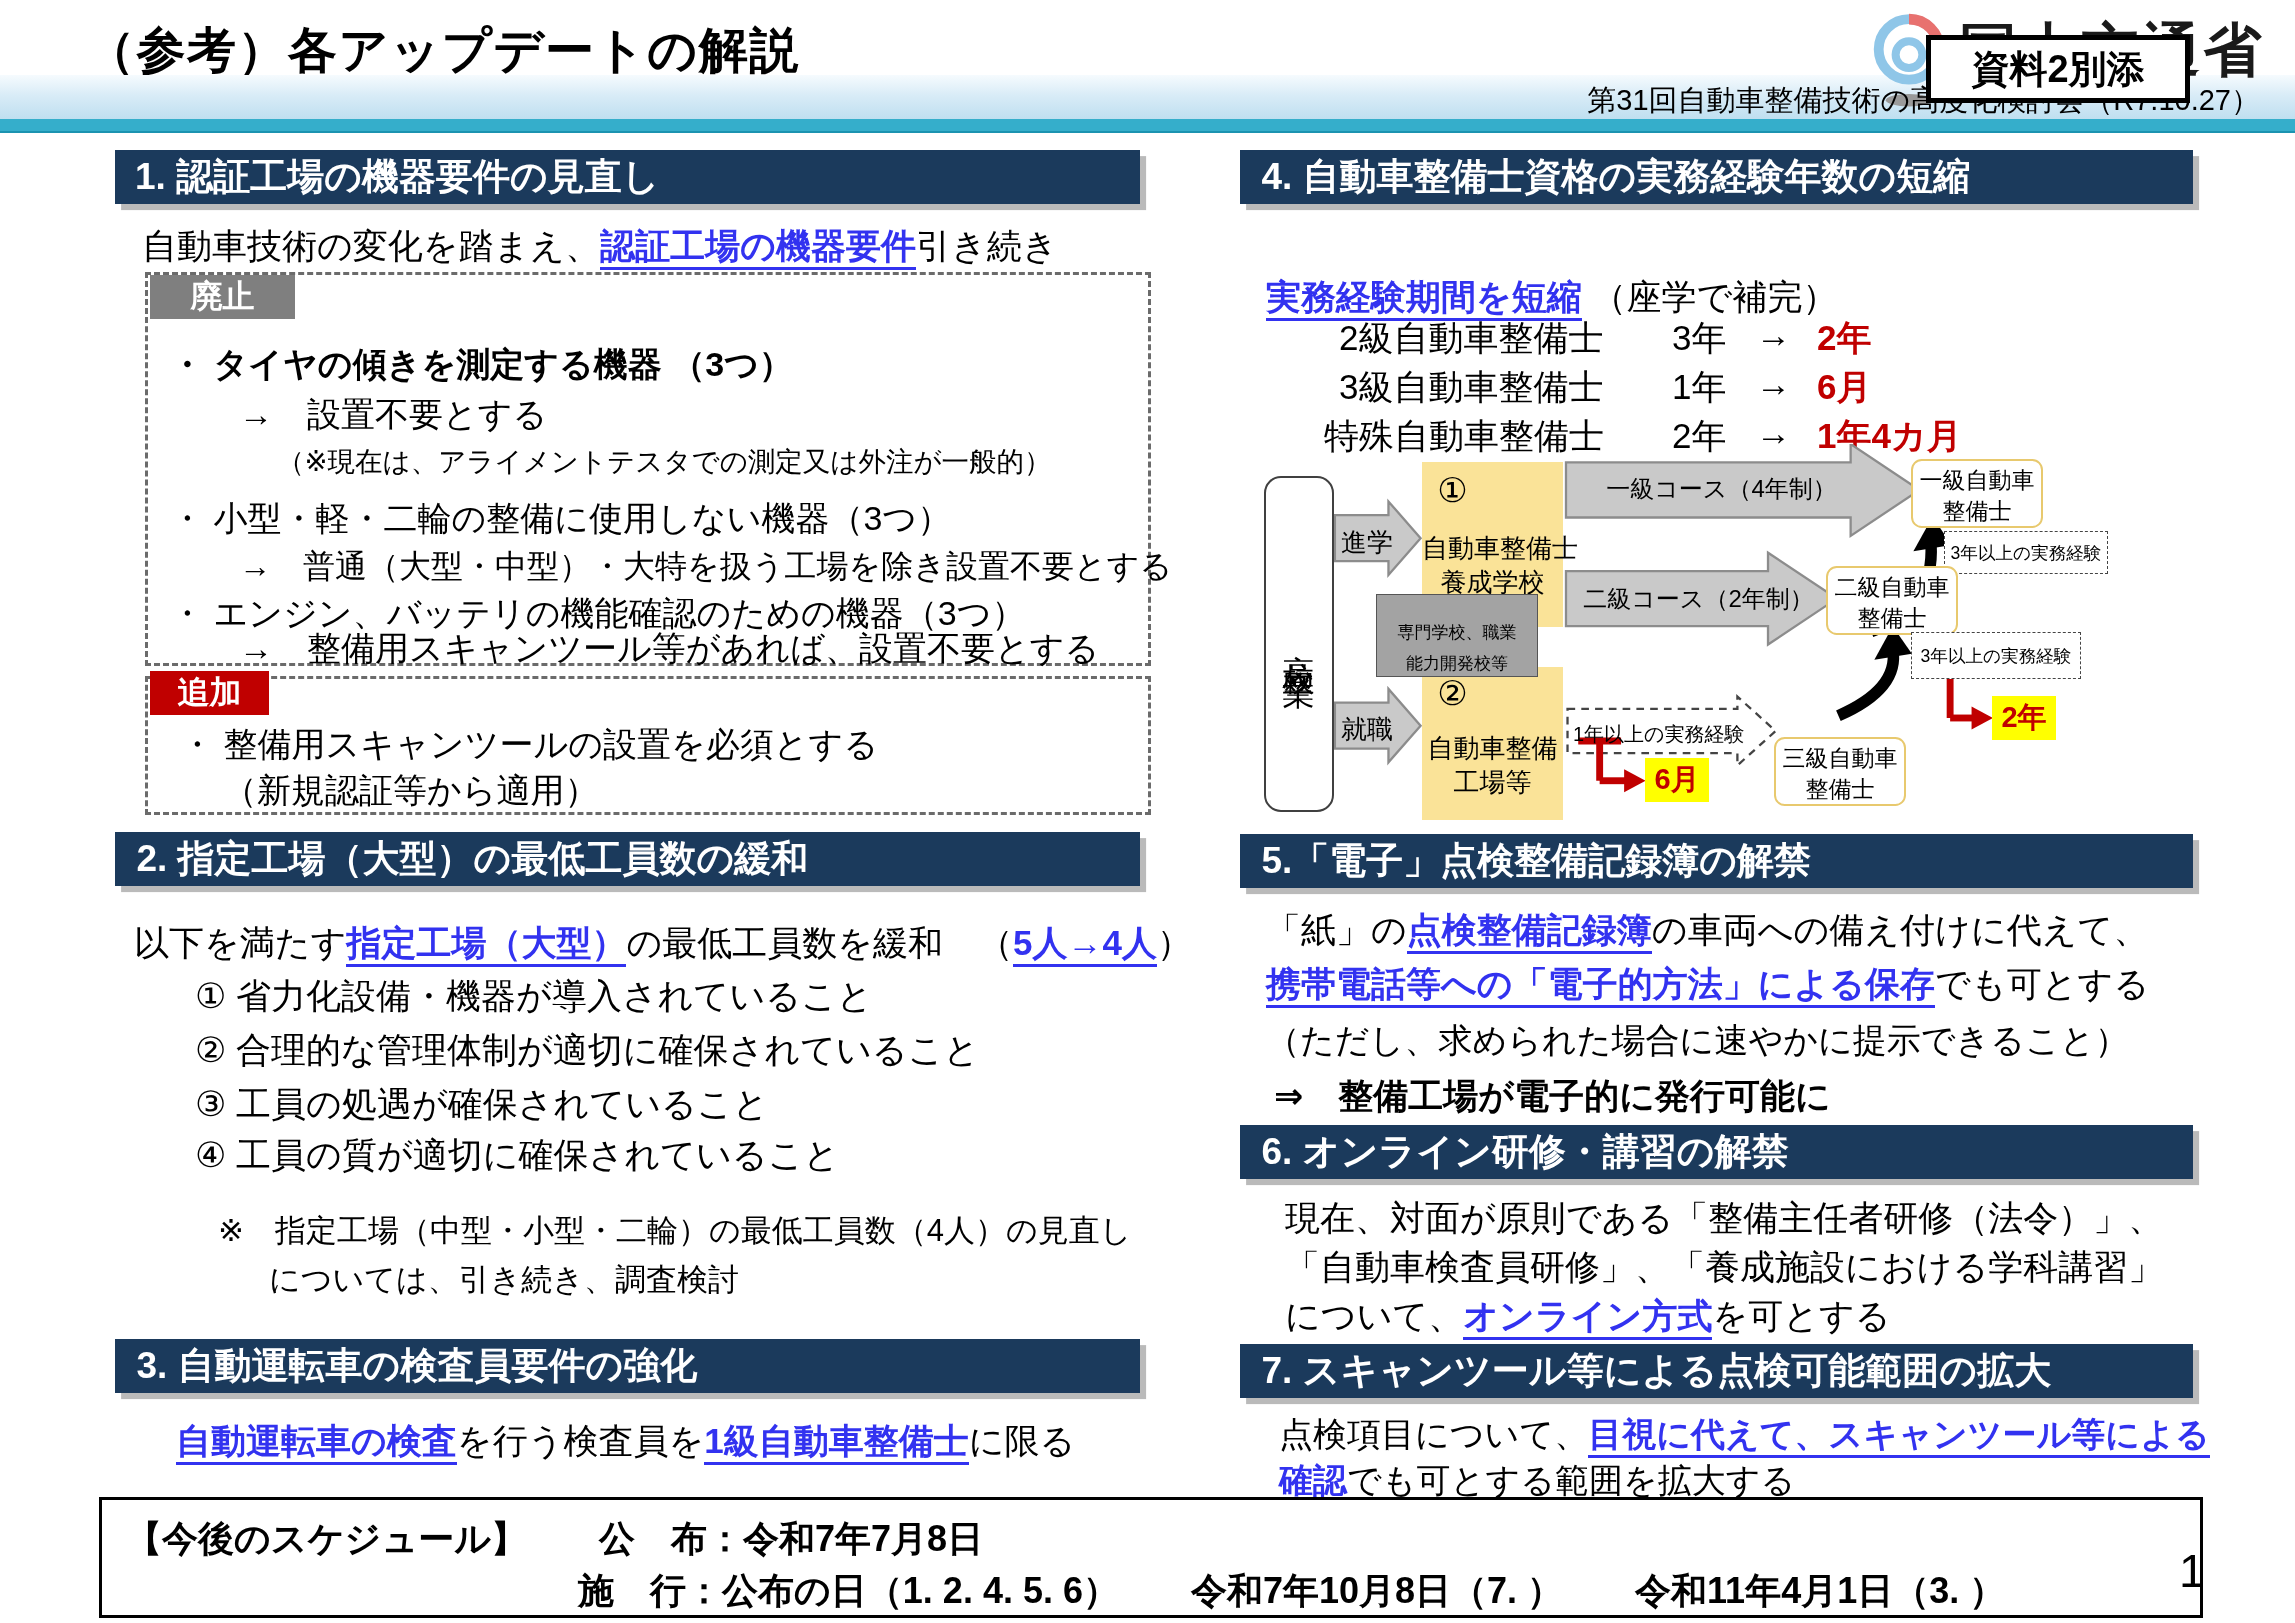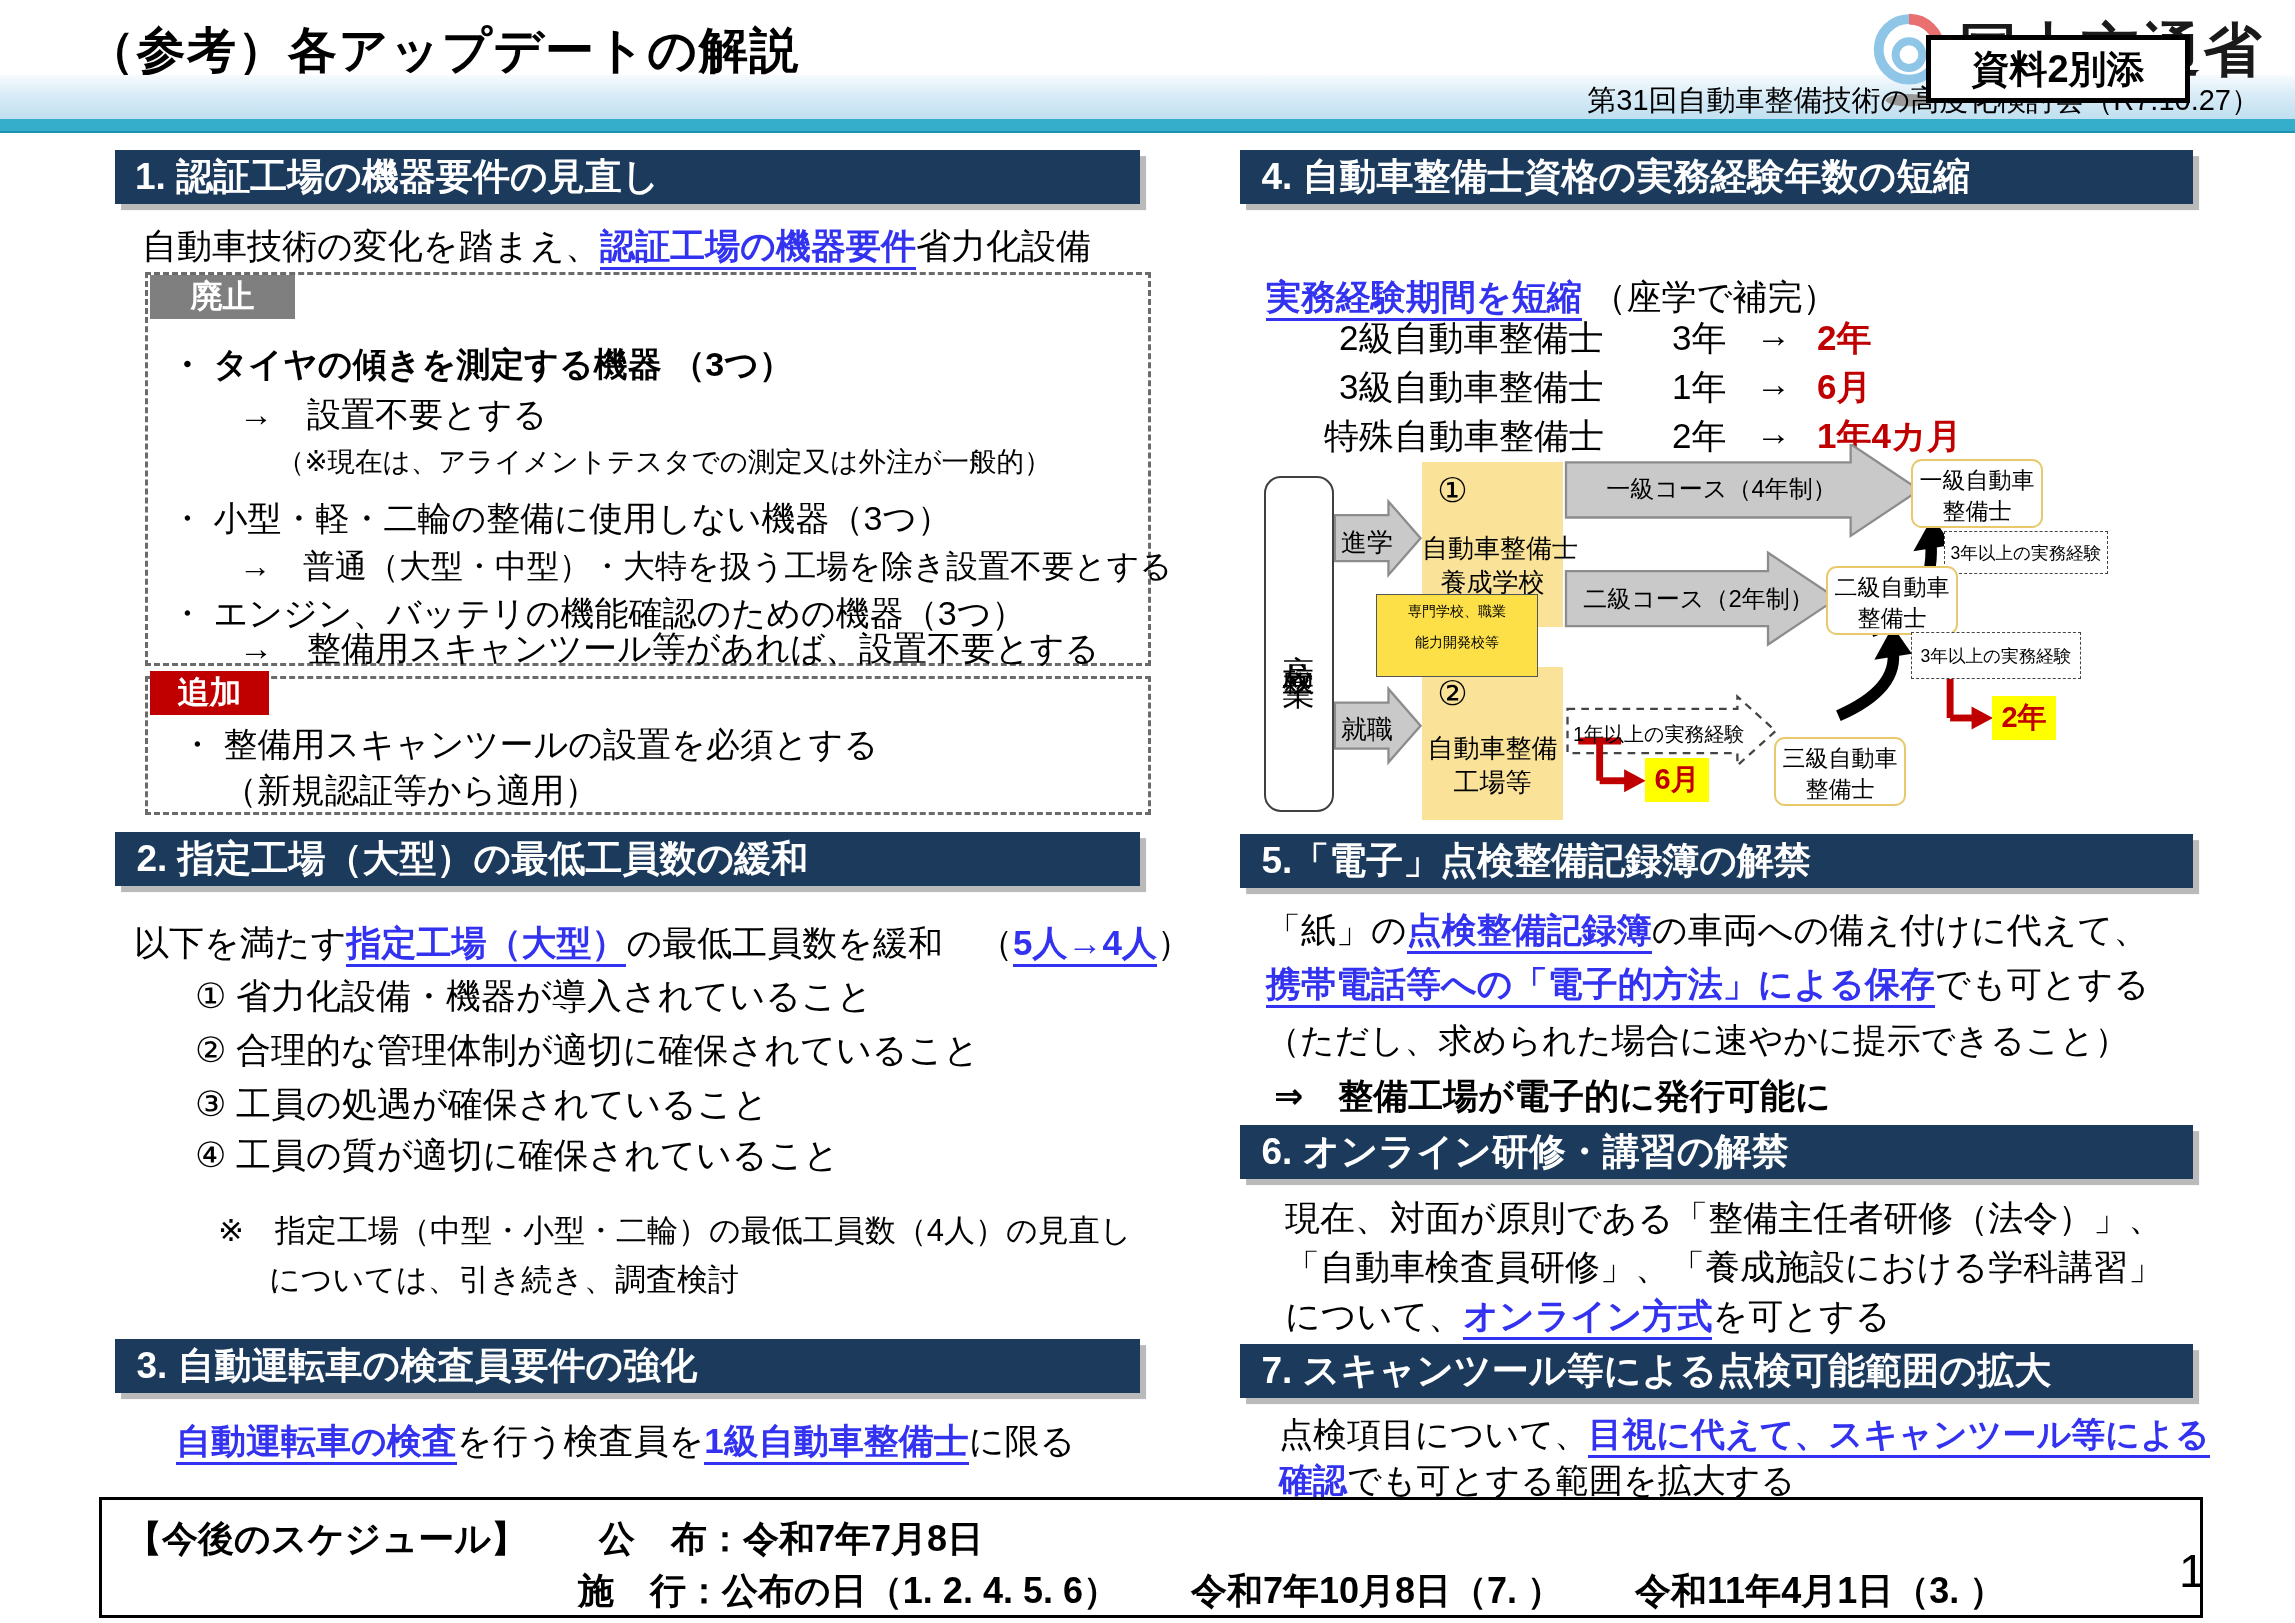--- a/index.html
+++ b/index.html
@@ -35,22 +35,22 @@
   .dgbox-yellow{background:#FAE398;}
   .dg-num{font-size:34px;}
   .dg-c{font-size:26px;text-align:center;line-height:34px;}
   .gradbox{border:2.3px solid #404040;border-radius:17px;background:#fff;
            display:flex;align-items:center;justify-content:center;}
   .gradtext{writing-mode:vertical-rl;font-size:32px;letter-spacing:7.7px;}
   .licbox{border:2.3px solid #E8C96E;border-radius:10.7px;background:#fff;text-align:center;
           font-size:23px;line-height:31px;padding-top:3.8px;box-sizing:border-box;}
   .expbox{border:1.5px dashed #444;background:#fff;font-size:17.6px;text-align:center;
           box-sizing:border-box;display:flex;align-items:center;justify-content:center;}
-  .callout{border:1.5px solid #555;background:#fde047;font-size:14px;text-align:center;
-           line-height:31px;box-sizing:border-box;padding-top:1px;z-index:4;}
+  .callout{border:1.5px solid #555;background:#a3a3a3;font-size:17px;text-align:center;
+           line-height:31px;box-sizing:border-box;padding-top:22px;z-index:4;}
   .courselabel{font-size:24px;text-align:center;}
   .arrlabel{font-size:26px;}
   .ylabel{background:#FFFF00;color:#C00000;font-weight:bold;font-size:29px;
           display:flex;align-items:center;justify-content:center;}
 </style>
 </head>
 <body>
 
 <div class="page">
 
@@ -62,21 +62,21 @@
   <svg class="abs" style="left:1864px;top:3.1px;z-index:1;" width="90" height="107" viewBox="0 0 100 120">
     <ellipse cx="50" cy="109" rx="26" ry="7" fill="#9a9a9a"></ellipse>
     <circle cx="50" cy="52" r="34" fill="none" stroke="#8FC6E8" stroke-width="11"></circle>
     <path d="M50 18 A34 34 0 0 1 84 52" stroke="#E8716F" stroke-width="12" fill="none"></path>
     <circle cx="50" cy="58" r="15" fill="none" stroke="#8FC6E8" stroke-width="9"></circle>
   </svg>
   <div class="abs ministry" style="left:1959px;top:12.2px;z-index:1;">国土交通省</div>
   <div class="abs doc-label" style="left:1926px;top:35px;width:254px;height:58px;">資料2別添</div>
 
   <div class="abs sh" style="left:115px;top:150px;width:1025px;padding-left:20px;">1. 認証工場の機器要件の見直し</div>
-  <div class="abs b46" style="left:142px;top:223px;"><span>自動車技術の変化を踏まえ、</span><span class="link">認証工場の機器要件</span><span>省力化設備</span></div>
+  <div class="abs b46" style="left:142px;top:223px;"><span>自動車技術の変化を踏まえ、</span><span class="link">認証工場の機器要件</span><span>引き続き</span></div>
 
   <div class="abs dashbox" style="left:145px;top:272px;width:1006px;height:394px;"></div>
   <div class="abs taglabel gray" style="left:150px;top:275px;width:145px;height:44px;">廃止</div>
   <div class="abs b44" style="left:170px;top:342px;font-weight:bold;">・ タイヤの傾きを測定する機器 （3つ）</div>
   <div class="abs b44" style="left:239px;top:392px;">→　設置不要とする</div>
   <div class="abs b36" style="left:277px;top:444px;">（※現在は、アライメントテスタでの測定又は外注が一般的）</div>
   <div class="abs b44" style="left:170px;top:496px;">・ 小型・軽・二輪の整備に使用しない機器（3つ）</div>
   <div class="abs b42" style="left:239px;top:545px;">→　普通（大型・中型）・大特を扱う工場を除き設置不要とする</div>
   <div class="abs b44" style="left:170px;top:591px;">・ エンジン、バッテリの機能確認のための機器（3つ）</div>
   <div class="abs b44" style="left:239px;top:626px;">→　整備用スキャンツール等があれば、設置不要とする</div>

